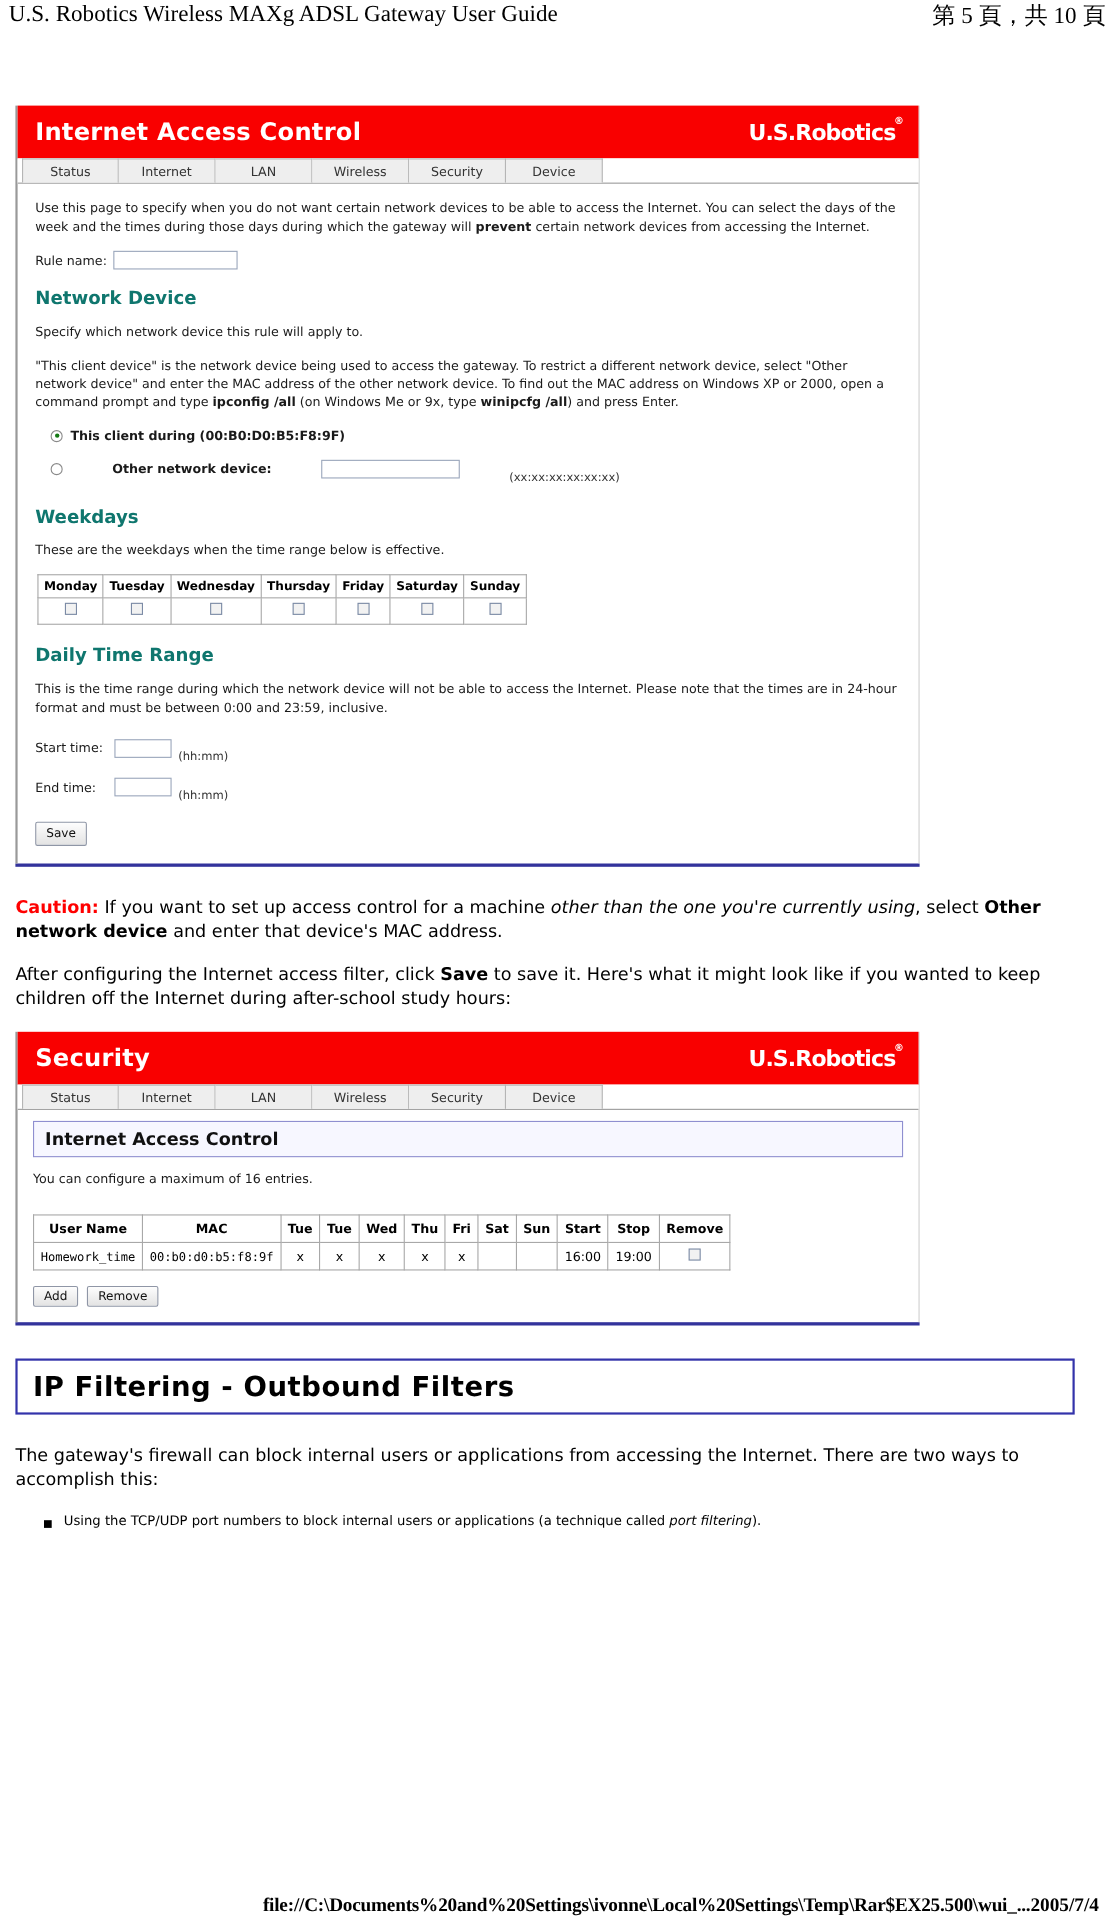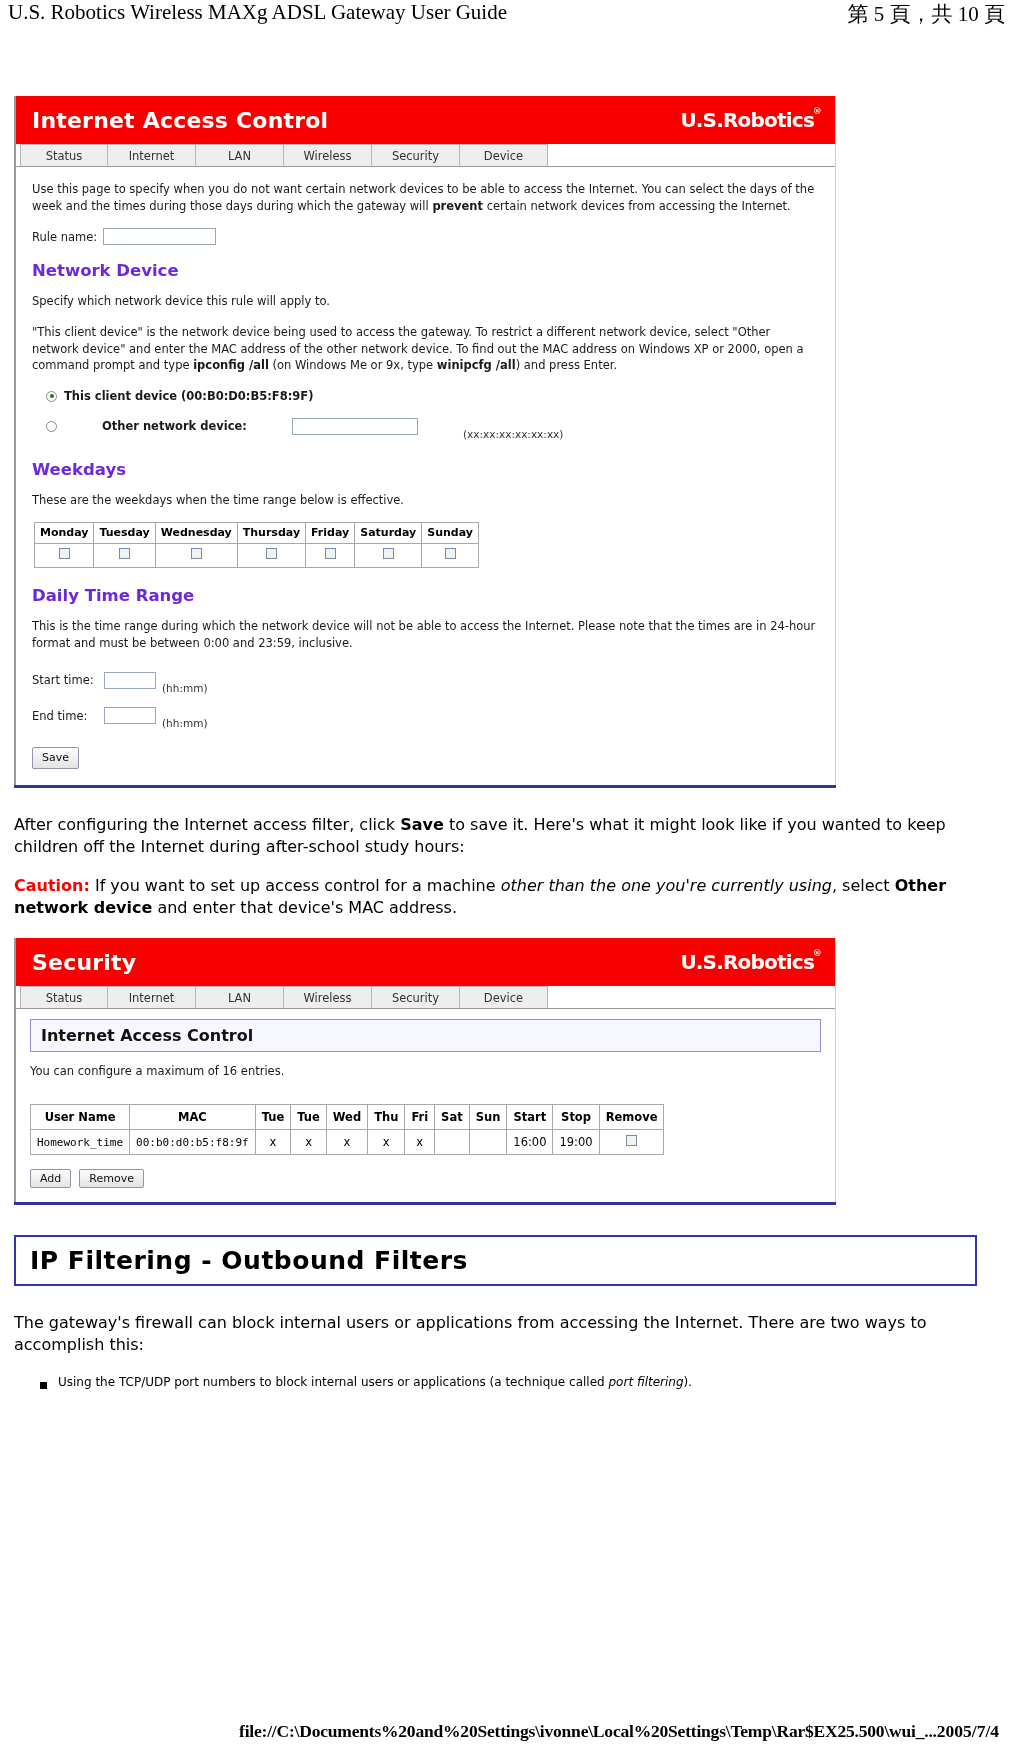--- a/index.html
+++ b/index.html
@@ -130,21 +130,21 @@
     font-size: 11.5px;
     line-height: 1.45;
     color: #1a1a1a;
     font-family: "DejaVu Sans", sans-serif;
   }
   .panel-body p { margin: 0 0 14px 0; }
   .panel-body .h2 {
     font-size: 16.5px;
     font-weight: bold;
     margin: 4px 0 10px 0;
-    color: #6d28d9;
+    color: #0f766e;
     font-family: "DejaVu Sans", sans-serif;
   }
   .panel-body b { font-weight: bold; }
 
   .field-row {
     display: flex;
     align-items: center;
     gap: 6px;
     margin-bottom: 14px;
   }
@@ -342,21 +342,21 @@
         </div>
 
         <div class="h2">Network Device</div>
 
         <p>Specify which network device this rule will apply to.</p>
 
         <p><span>"This client device" is the network device being used to access the gateway. To restrict a different network device, select "Other network device" and enter the MAC address of the other network device. To find out the MAC address on Windows XP or 2000, open a command prompt and type </span><b>ipconfig /all</b><span> (on Windows Me or 9x, type </span><b>winipcfg /all</b><span>) and press Enter.</span></p>
 
         <div class="radio-row">
           <span class="radio on"></span>
-          <span class="radio-label">This client device (00:B0:D0:B5:F8:9F)</span>
+          <span class="radio-label">This client during (00:B0:D0:B5:F8:9F)</span>
         </div>
 
         <div class="radio-row" style="margin-bottom:16px;gap:45px;">
           <span class="radio"></span>
           <span class="radio-label">Other network device:</span>
           <input class="txtinput w-mac" type="text" value="" style="">
           <span class="hint">(xx:xx:xx:xx:xx:xx)</span>
         </div>
 
         <div class="h2">Weekdays</div>
@@ -400,23 +400,23 @@
         </div>
 
         <div class="btn-row">
           <span class="btn">Save</span>
         </div>
       </div>
     </div>
   </div>
 
   <div class="prose">
+    <p><span class="caution">Caution:</span><span> If you want to set up access control for a machine </span><em>other than the one you're currently using</em><span>, select </span><b>Other network device</b><span> and enter that device's MAC address.</span></p>
+
     <p><span>After configuring the Internet access filter, click </span><b>Save</b><span> to save it. Here's what it might look like if you wanted to keep children off the Internet during after-school study hours:</span></p>
-
-    <p><span class="caution">Caution:</span><span> If you want to set up access control for a machine </span><em>other than the one you're currently using</em><span>, select </span><b>Other network device</b><span> and enter that device's MAC address.</span></p>
   </div>
 
   <div class="panel" style="margin-top:20px;">
     <div class="panel-inner">
 
       <div class="panel-banner">
         <span class="ptitle">Security</span>
         <span class="usr-logo">
           <span>U.S.Robotics</span><span class="reg">®</span>
         </span>

